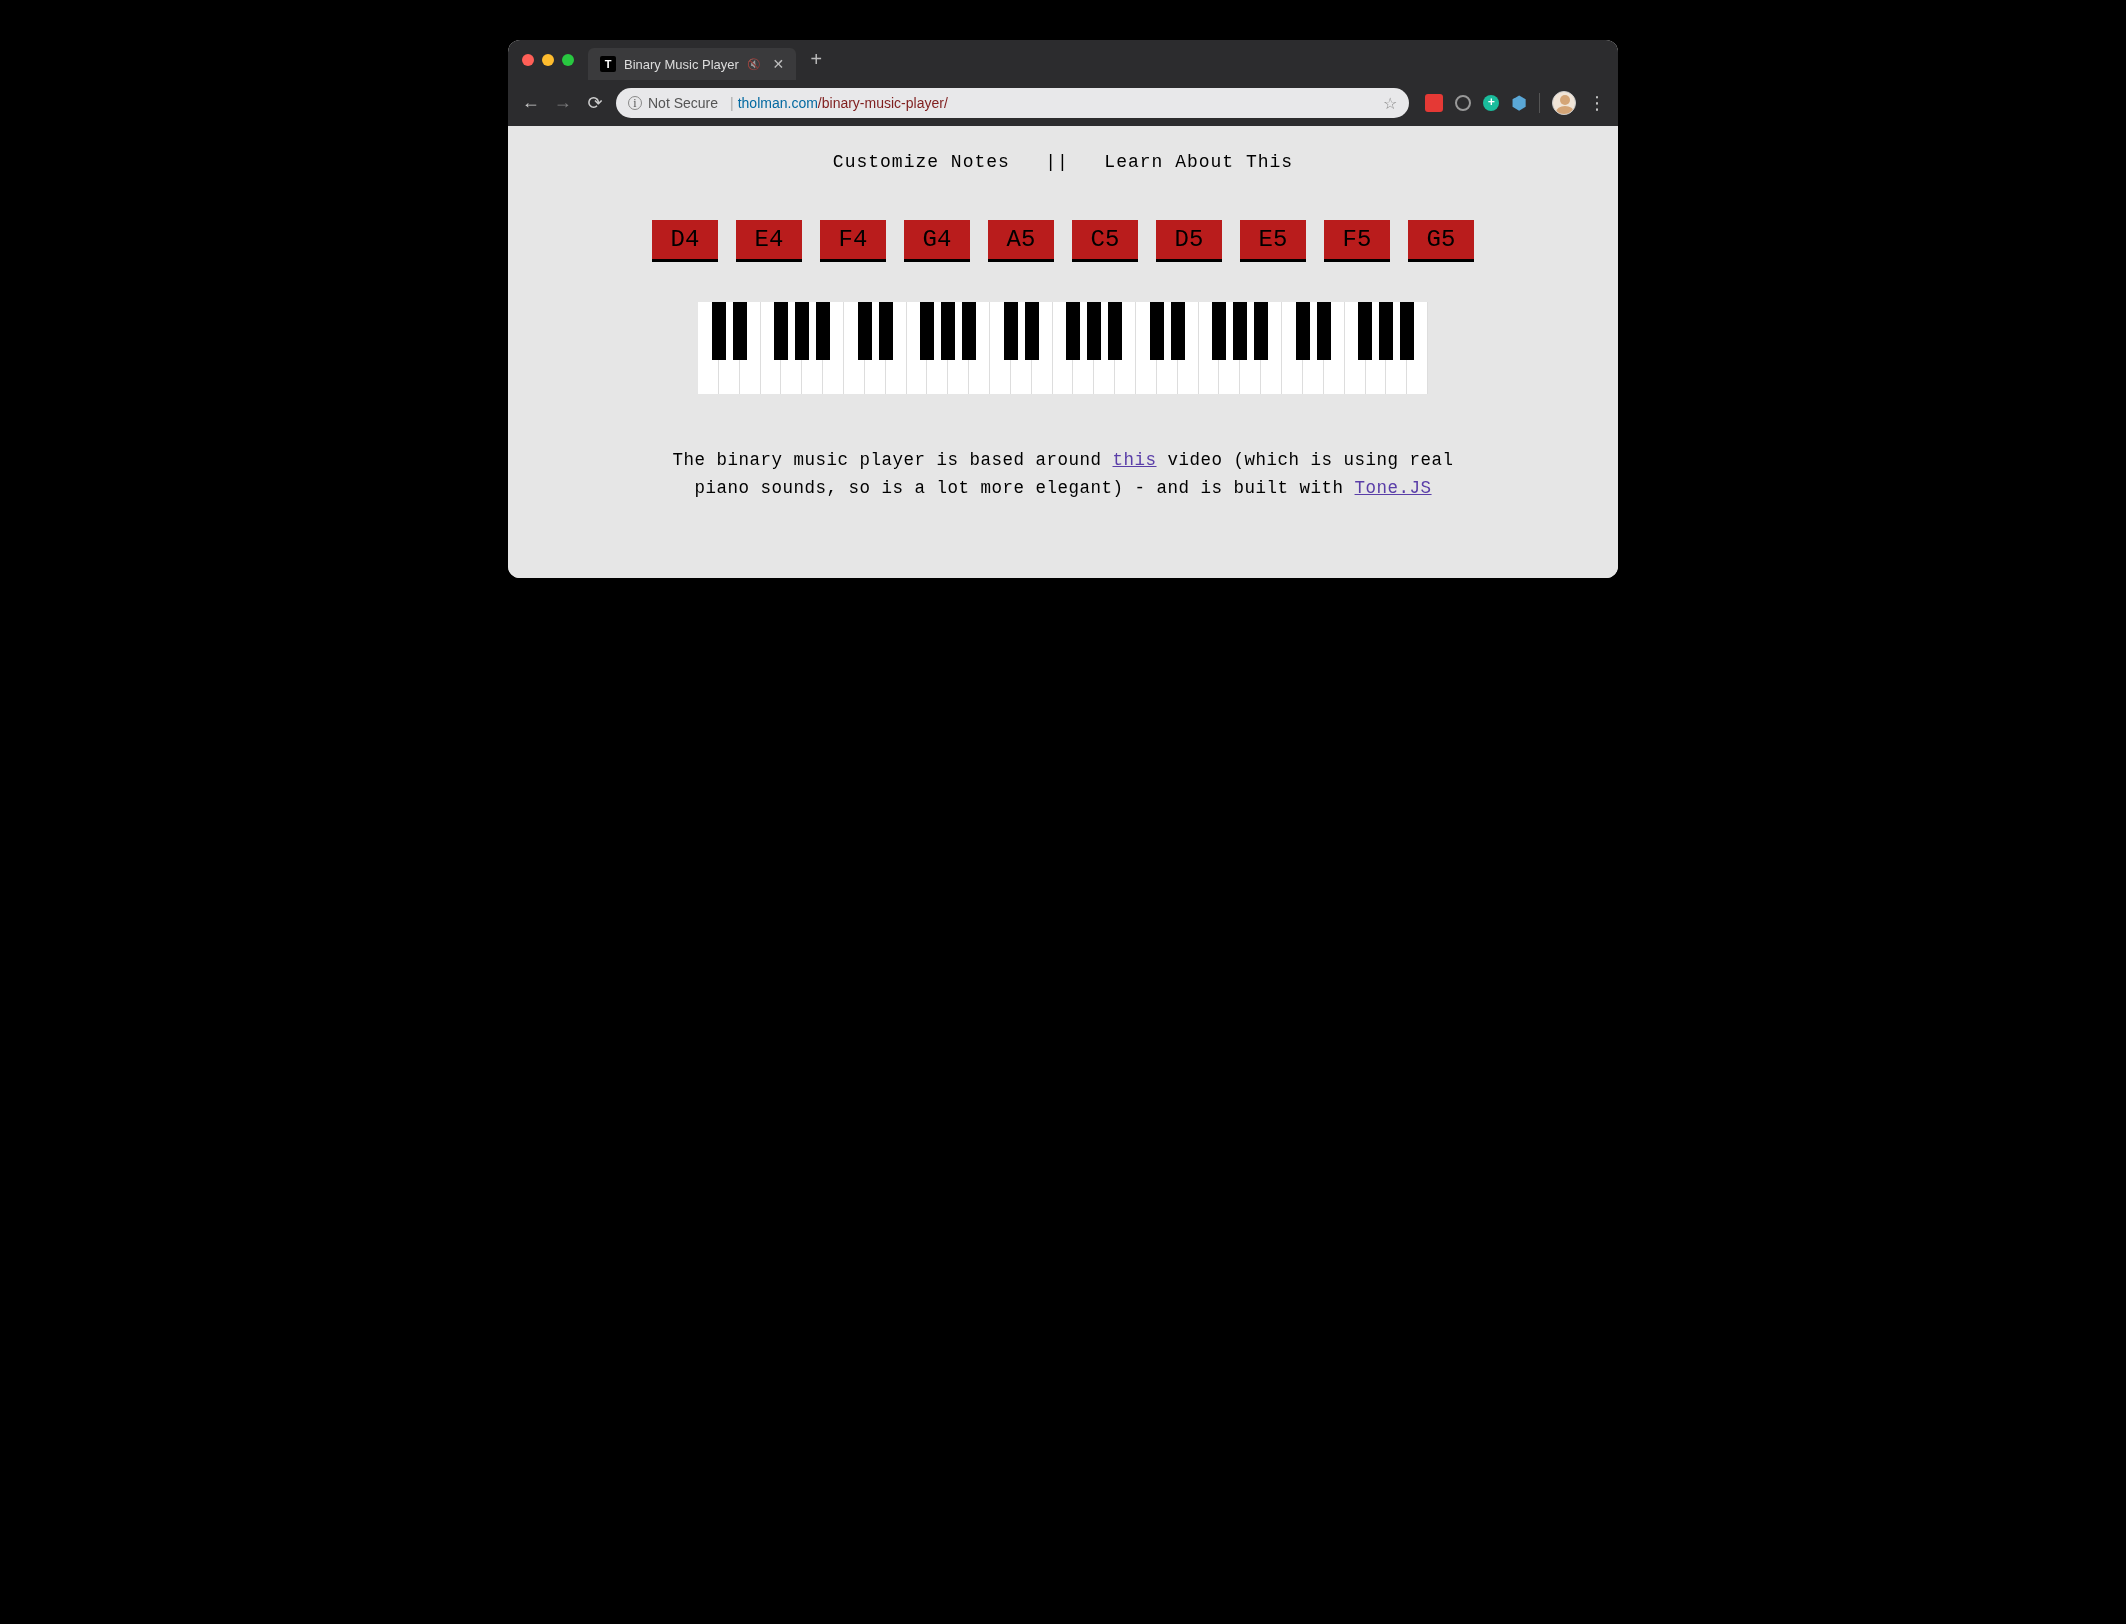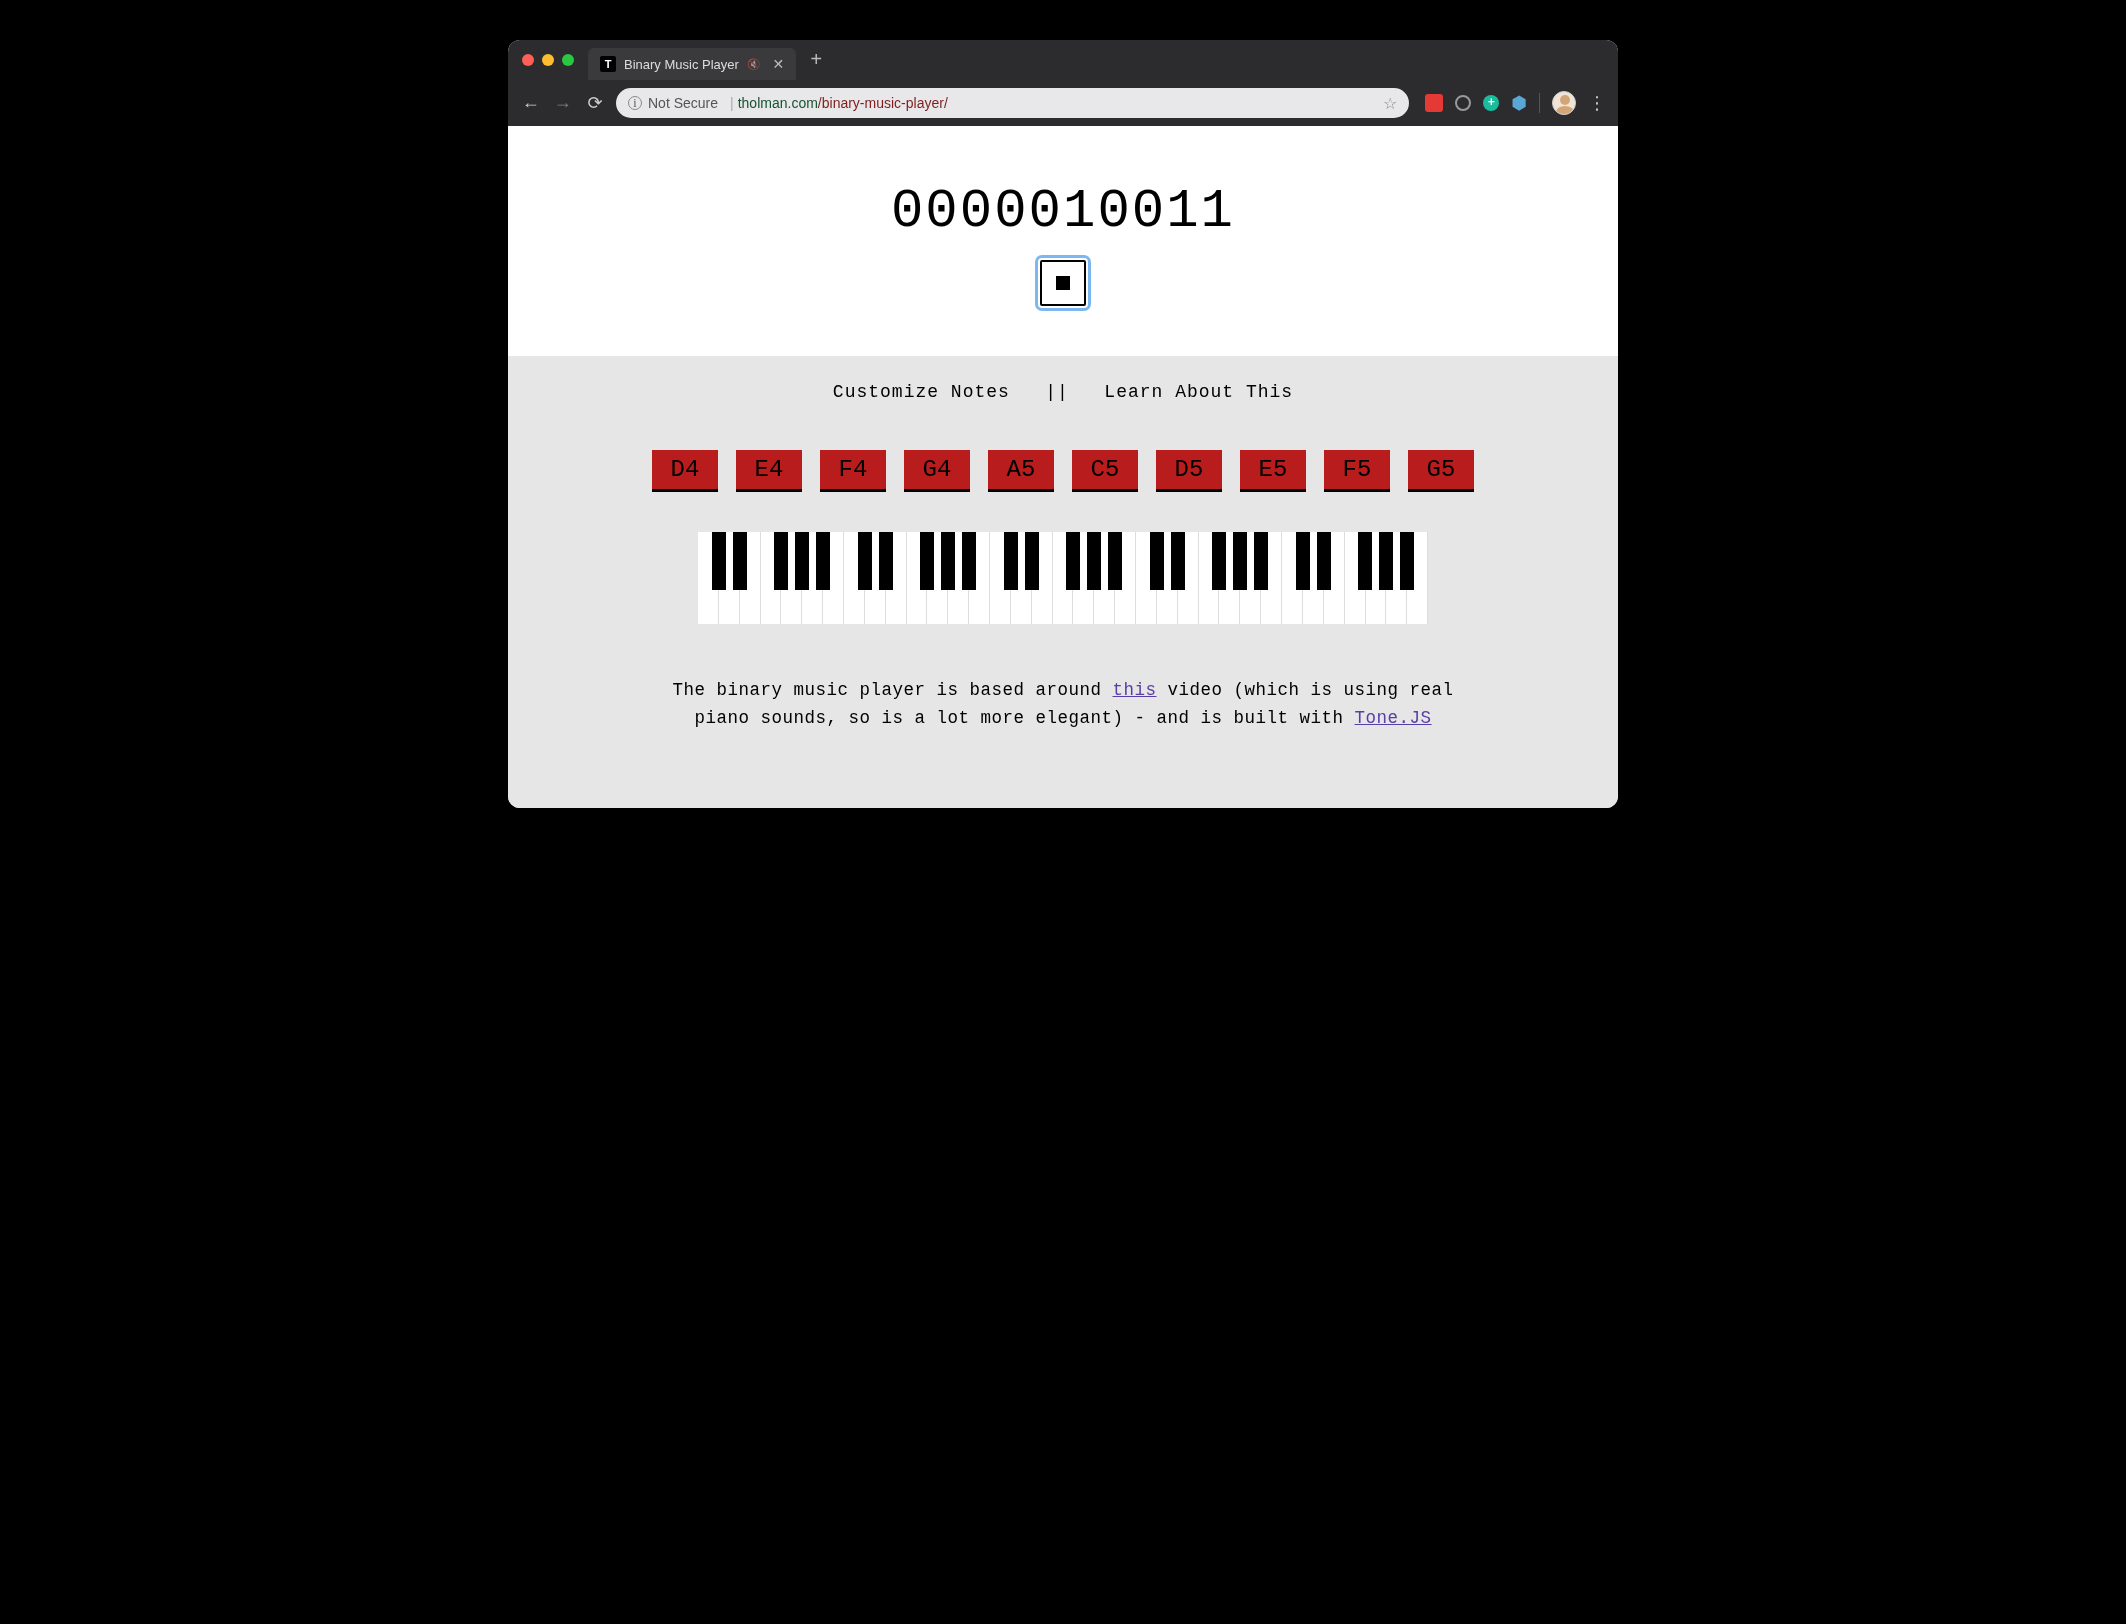--- a/index.html
+++ b/index.html
@@ -47,21 +47,21 @@
   .nav-icn{color:#ccc;font-size:18px;cursor:pointer;width:22px;text-align:center}
   .addr {
     flex:1; background:#e8e8ea; border-radius:20px; height:30px;
     display:flex; align-items:center; padding:0 12px;
     font-family:-apple-system,Helvetica,Arial,sans-serif; font-size:14px;
     color:#555;
   }
   .addr .info{display:flex;align-items:center;gap:6px;margin-right:8px}
   .addr .info-icn{font-size:12px;border:1px solid #888;border-radius:50%;width:14px;height:14px;display:flex;align-items:center;justify-content:center;font-family:serif}
   .addr .sep{color:#aaa;margin:0 4px}
-  .addr .domain{color:#14532d}
+  .addr .domain{color:#0369a1}
   .addr .path{color:#7f1d1d}
   .addr .star{margin-left:auto;color:#888;font-size:16px;cursor:pointer}
   .ext{display:flex;align-items:center;gap:12px;margin-left:6px}
   .ext .sq{width:18px;height:18px;border-radius:3px}
   .ext .red{background:#e53935}
   .ext .gray{border:2px solid #999;border-radius:50%;width:16px;height:16px}
   .ext .grn{background:#1abc9c;border-radius:50%;width:16px;height:16px;position:relative}
   .ext .grn::after{content:"+";color:#fff;position:absolute;inset:0;display:flex;align-items:center;justify-content:center;font-size:12px;font-weight:700}
   .ext .hex{color:#5aa7d6;font-size:18px}
   .ext .divider{width:1px;height:20px;background:#555}
@@ -137,26 +137,20 @@
       <div class="sq red"></div>
       <div class="gray"></div>
       <div class="grn"></div>
       <div class="hex">⬢</div>
       <div class="divider"></div>
       <div class="avatar"></div>
       <div class="menu-dots">⋮</div>
     </div>
   </div>
 
-  <div class="content-top">
-    <div class="binary">0000010011</div>
-    <div class="stopbtn">
-      <div class="sq"></div>
-    </div>
-  </div>
 
   <div class="content-bot">
     <div class="links-row">
       <span>Customize Notes</span>
       <span>&nbsp;&nbsp;</span><span>||</span><span>&nbsp;&nbsp;</span>
       <span>Learn About This</span>
     </div>
 
     <div class="notes">
       <input class="note-in" value="D4" style="">

